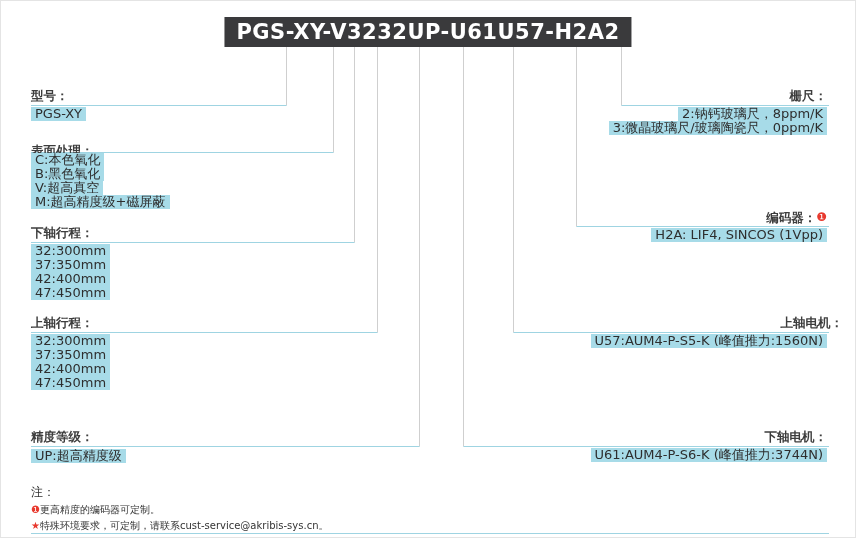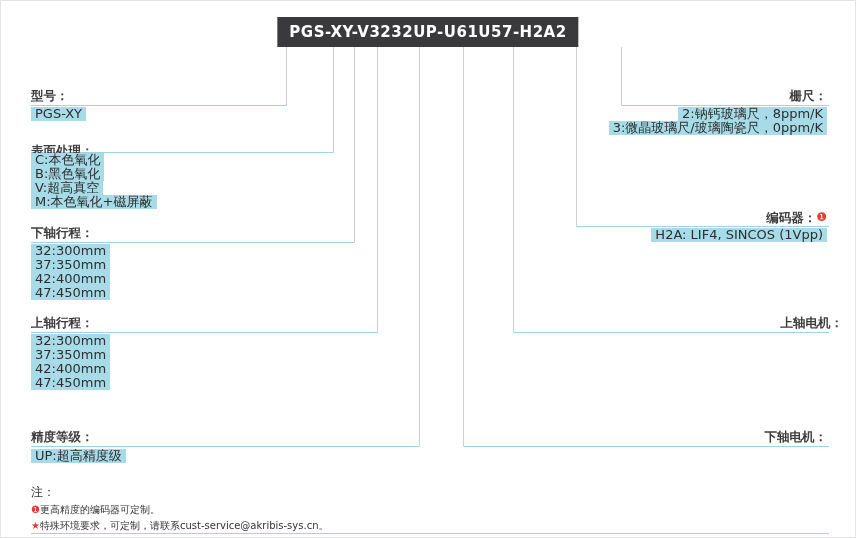--- a/index.html
+++ b/index.html
@@ -16,21 +16,21 @@
     border: 1px solid #e4e4e4;
     overflow: hidden;
   }
   .title {
     position: absolute;
     top: 16px;
     left: 50%;
     transform: translateX(-50%);
     background: #3a3a3c;
     color: #ffffff;
-    font-size: 15px;
+    font-size: 21px;
     font-weight: 700;
     line-height: 24px;
     padding: 3px 12px;
     letter-spacing: 0.5px;
     white-space: nowrap;
     z-index: 3;
   }
   svg.connectors {
     position: absolute;
     top: 0; left: 0;
@@ -113,21 +113,21 @@
     </g>
   </svg>
 
   <div class="label" style="left:30px; top:87px">型号：</div>
   <div class="chip" style="left:30px; top:106px">PGS-XY</div>
 
   <div class="label" style="left:30px; top:142px">表面处理：</div>
   <div class="chip" style="left:30px; top:152px">C:本色氧化</div>
   <div class="chip" style="left:30px; top:166px">B:黑色氧化</div>
   <div class="chip" style="left:30px; top:180px">V:超高真空</div>
-  <div class="chip" style="left:30px; top:194px">M:本色氧化+磁屏蔽</div>
+  <div class="chip" style="left:30px; top:194px">M:超高精度级+磁屏蔽</div>
 
   <div class="label" style="left:30px; top:224px">下轴行程：</div>
   <div class="chip" style="left:30px; top:243px">32:300mm</div>
   <div class="chip" style="left:30px; top:257px">37:350mm</div>
   <div class="chip" style="left:30px; top:271px">42:400mm</div>
   <div class="chip" style="left:30px; top:285px">47:450mm</div>
 
   <div class="label" style="left:30px; top:314px">上轴行程：</div>
   <div class="chip" style="left:30px; top:333px">32:300mm</div>
   <div class="chip" style="left:30px; top:347px">37:350mm</div>
@@ -140,22 +140,24 @@
   <div class="label" style="right:28px; top:87px">栅尺：</div>
   <div class="chip" style="right:28px; top:106px">2:钠钙玻璃尺，8ppm/K</div>
   <div class="chip" style="right:28px; top:120px">3:微晶玻璃尺/玻璃陶瓷尺，0ppm/K</div>
 
   <div class="label" style="right:28px; top:208px">
     <span>编码器：</span><span class="badge">❶</span>
   </div>
   <div class="chip" style="right:28px; top:227px">H2A: LIF4, SINCOS (1Vpp)</div>
 
   <div class="label" style="right:12px; top:314px">上轴电机：</div>
+  <div class="chip" style="right:28px; top:333px">U57:AUM4-P-S5-K (峰值推力:1560N)</div>
 
   <div class="label" style="right:28px; top:428px">下轴电机：</div>
+  <div class="chip" style="right:28px; top:447px">U61:AUM4-P-S6-K (峰值推力:3744N)</div>
 
   <div class="note-heading" style="left:30px; top:484px">注：</div>
   <div class="note" style="left:30px; top:502px">
     <span class="marker">❶</span><span>更高精度的编码器可定制。</span>
   </div>
   <div class="note" style="left:30px; top:518px">
     <span class="marker">★</span><span>特殊环境要求，可定制，请联系cust-service@akribis-sys.cn。</span>
   </div>
 
 </div>

